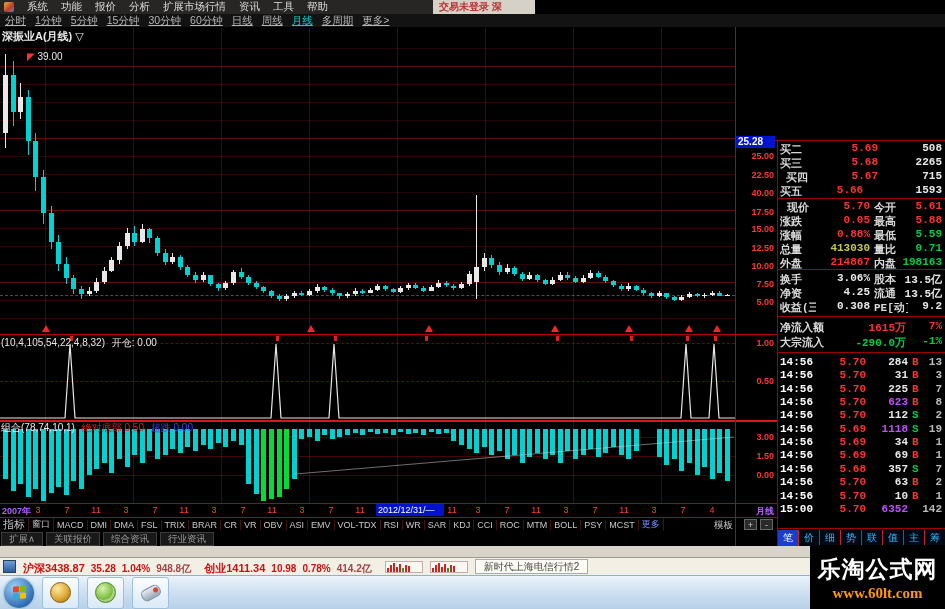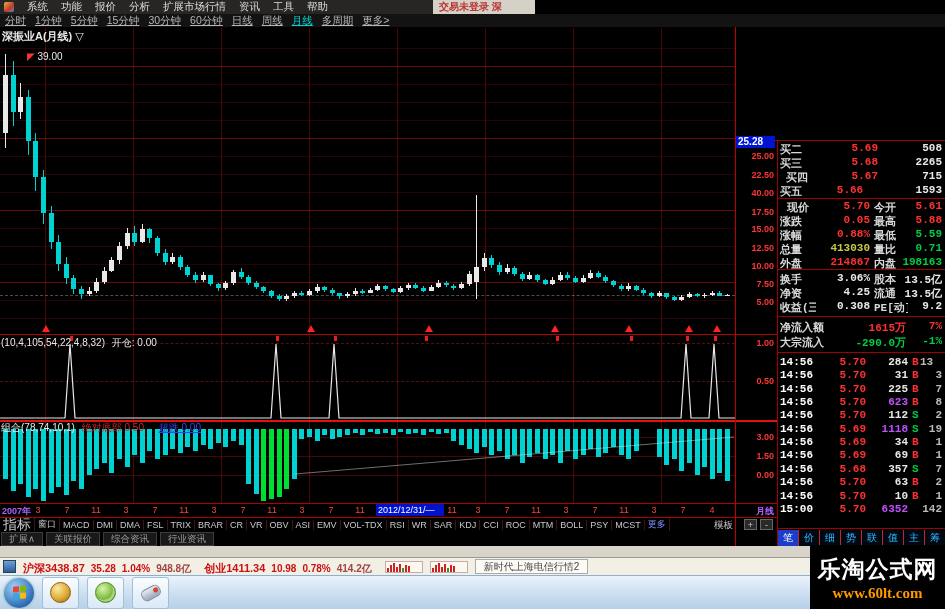--- a/index.html
+++ b/index.html
@@ -78,30 +78,30 @@
     <span>39.00</span>
   </div>
 
   <div id="ind1-caption" class="nowrap">
     <span>(10,4,105,54,22,4,8,32)</span>
     <span style="margin-left:4px;">开仓: 0.00</span>
   </div>
   <div id="ind2-caption" class="nowrap">
     <span>组合(78,74,10,1)</span>
     <span style="color:#cc2222;margin-left:4px;">绝对底部 0.50</span>
-    <span style="color:#3344ee;margin-left:12px;text-decoration:underline;">超跌 0.00</span>
+    <span style="color:#3344ee;margin-left:4px;">超跌 0.00</span>
   </div>
 
   <div id="axis-col"></div>
   <div id="price-marker">25.28</div>
 
   <div id="quote-panel"></div>
 
   <div id="indtabs" style="position:absolute;left:0;top:518px;width:712px;height:13px;display:flex;align-items:center;overflow:hidden;">
-      <span style="font-size: 14px; color: rgb(200, 200, 200); padding: 0px 3px; border-right: 1px solid rgb(64, 20, 20); white-space: nowrap;">指标</span>
+      <span style="font-size: 11px; color: rgb(200, 200, 200); padding: 0px 3px; border-right: 1px solid rgb(64, 20, 20); white-space: nowrap;">指标</span>
       <span style="font-size: 9px; color: rgb(200, 200, 200); padding: 0px 3px; border-right: 1px solid rgb(64, 20, 20); white-space: nowrap;">窗口</span>
       <span style="font-size: 9px; color: rgb(200, 200, 200); padding: 0px 3px; border-right: 1px solid rgb(64, 20, 20); white-space: nowrap;">MACD</span>
       <span style="font-size: 9px; color: rgb(200, 200, 200); padding: 0px 3px; border-right: 1px solid rgb(64, 20, 20); white-space: nowrap;">DMI</span>
       <span style="font-size: 9px; color: rgb(200, 200, 200); padding: 0px 3px; border-right: 1px solid rgb(64, 20, 20); white-space: nowrap;">DMA</span>
       <span style="font-size: 9px; color: rgb(200, 200, 200); padding: 0px 3px; border-right: 1px solid rgb(64, 20, 20); white-space: nowrap;">FSL</span>
       <span style="font-size: 9px; color: rgb(200, 200, 200); padding: 0px 3px; border-right: 1px solid rgb(64, 20, 20); white-space: nowrap;">TRIX</span>
       <span style="font-size: 9px; color: rgb(200, 200, 200); padding: 0px 3px; border-right: 1px solid rgb(64, 20, 20); white-space: nowrap;">BRAR</span>
       <span style="font-size: 9px; color: rgb(200, 200, 200); padding: 0px 3px; border-right: 1px solid rgb(64, 20, 20); white-space: nowrap;">CR</span>
       <span style="font-size: 9px; color: rgb(200, 200, 200); padding: 0px 3px; border-right: 1px solid rgb(64, 20, 20); white-space: nowrap;">VR</span>
       <span style="font-size: 9px; color: rgb(200, 200, 200); padding: 0px 3px; border-right: 1px solid rgb(64, 20, 20); white-space: nowrap;">OBV</span>
@@ -649,21 +649,21 @@
       <div style="position: absolute; left: 0px; top: 195px; width: 167px; height: 13px;">
         <div style="position: absolute; left: 2px; top: 0px; width: 62px; height: 13px; color: rgb(216, 216, 216); text-align: left; font-size: 11px; white-space: nowrap; overflow: hidden;">大宗流入</div>
         <div style="position: absolute; left: 62px; top: 0px; width: 66px; height: 13px; color: rgb(0, 204, 68); text-align: right; font-size: 11px; white-space: nowrap; overflow: hidden;">-290.0万</div>
         <div style="position: absolute; left: 130px; top: 0px; width: 34px; height: 13px; color: rgb(0, 204, 68); text-align: right; font-size: 11px; white-space: nowrap; overflow: hidden;">-1%</div>
       </div>
       <div style="position: absolute; left: 0px; top: 216px; width: 167px; height: 13px;">
         <div style="position: absolute; left: 2px; top: 0px; width: 34px; height: 13px; color: rgb(255, 255, 255); text-align: left; font-size: 11px; white-space: nowrap; overflow: hidden;">14:56</div>
         <div style="position: absolute; left: 36px; top: 0px; width: 52px; height: 13px; color: rgb(255, 50, 50); text-align: right; font-size: 11px; white-space: nowrap; overflow: hidden;">5.70</div>
         <div style="position: absolute; left: 88px; top: 0px; width: 42px; height: 13px; color: rgb(232, 232, 232); text-align: right; font-size: 11px; white-space: nowrap; overflow: hidden;">284</div>
         <div style="position: absolute; left: 134px; top: 0px; width: 12px; height: 13px; color: rgb(255, 50, 50); text-align: left; font-size: 11px; white-space: nowrap; overflow: hidden;">B</div>
-        <div style="position: absolute; left: 142px; top: 0px; width: 22px; height: 13px; color: rgb(187, 187, 187); font-size: 11px; white-space: nowrap; overflow: hidden;">13</div>
+        <div style="position: absolute; left: 142px; top: 0px; width: 22px; height: 13px; color: rgb(187, 187, 187); text-align: right; font-size: 11px; white-space: nowrap; overflow: hidden;">13</div>
       </div>
       <div style="position: absolute; left: 0px; top: 229.35px; width: 167px; height: 13px;">
         <div style="position: absolute; left: 2px; top: 0px; width: 34px; height: 13px; color: rgb(255, 255, 255); text-align: left; font-size: 11px; white-space: nowrap; overflow: hidden;">14:56</div>
         <div style="position: absolute; left: 36px; top: 0px; width: 52px; height: 13px; color: rgb(255, 50, 50); text-align: right; font-size: 11px; white-space: nowrap; overflow: hidden;">5.70</div>
         <div style="position: absolute; left: 88px; top: 0px; width: 42px; height: 13px; color: rgb(232, 232, 232); text-align: right; font-size: 11px; white-space: nowrap; overflow: hidden;">31</div>
         <div style="position: absolute; left: 134px; top: 0px; width: 12px; height: 13px; color: rgb(255, 50, 50); text-align: left; font-size: 11px; white-space: nowrap; overflow: hidden;">B</div>
         <div style="position: absolute; left: 142px; top: 0px; width: 22px; height: 13px; color: rgb(187, 187, 187); text-align: right; font-size: 11px; white-space: nowrap; overflow: hidden;">3</div>
       </div>
       <div style="position: absolute; left: 0px; top: 242.7px; width: 167px; height: 13px;">
         <div style="position: absolute; left: 2px; top: 0px; width: 34px; height: 13px; color: rgb(255, 255, 255); text-align: left; font-size: 11px; white-space: nowrap; overflow: hidden;">14:56</div>

